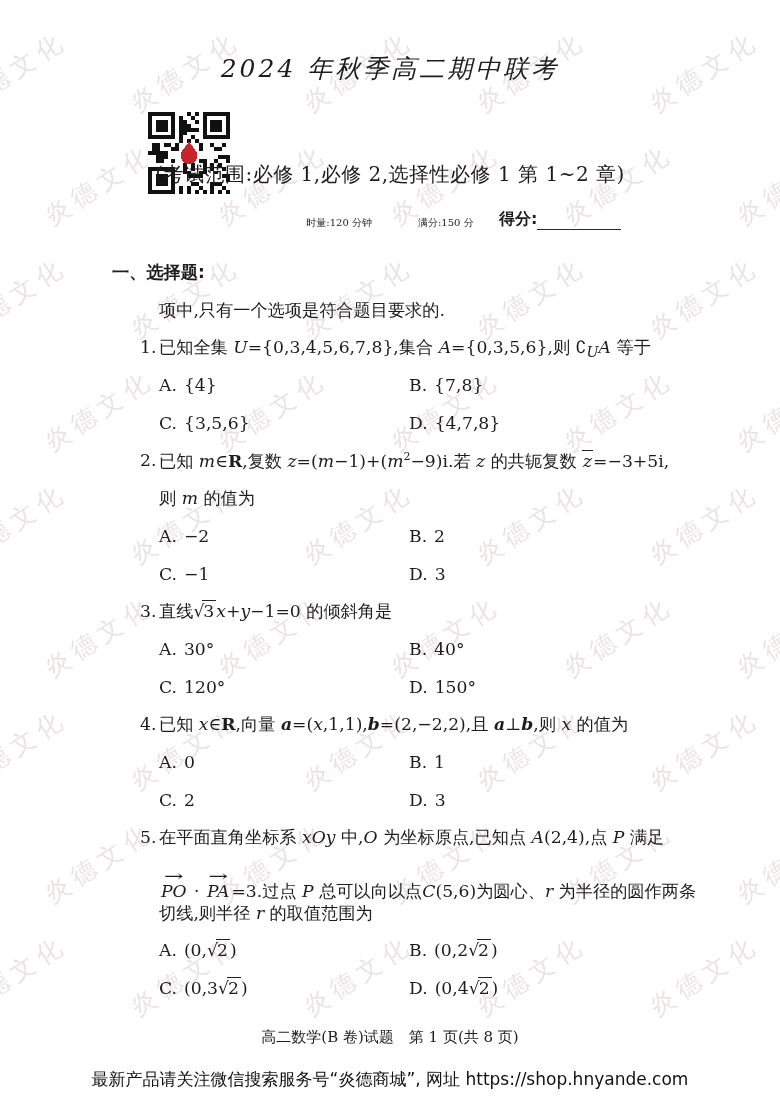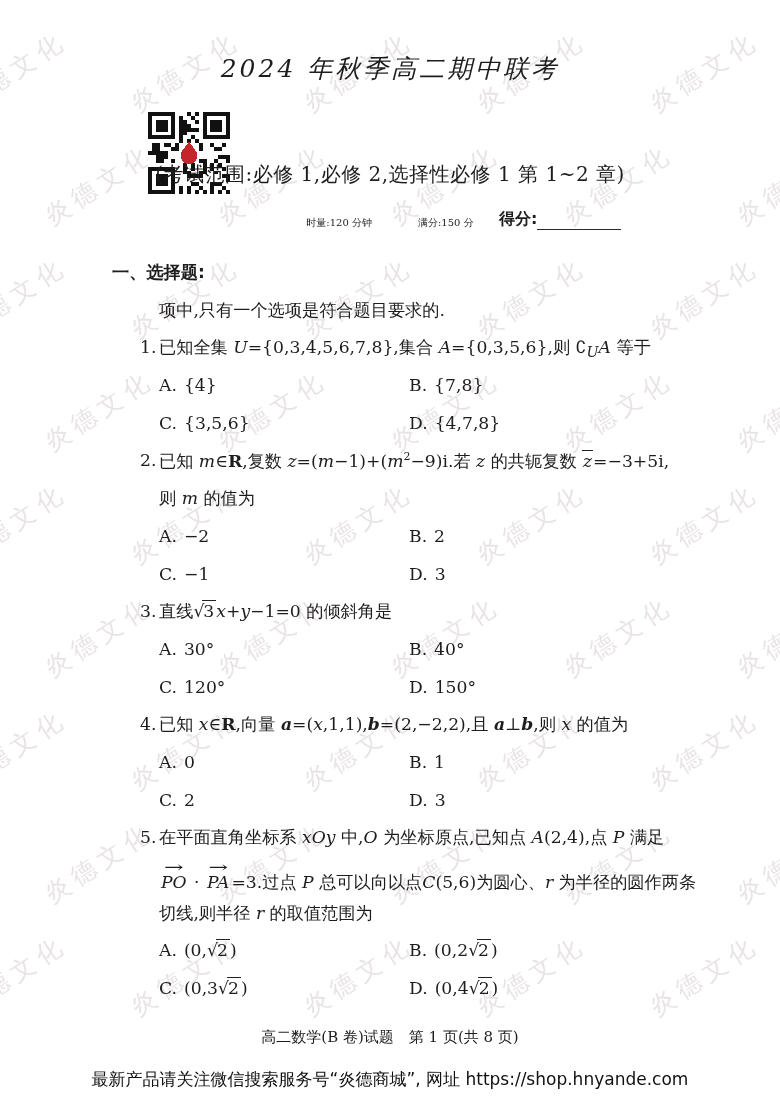--- a/index.html
+++ b/index.html
@@ -63,21 +63,21 @@
   .indent { margin-left:19px; }
   .qnum { display:inline-block; min-width:19px; }
   .opt { display:inline-flex; align-items:center; }
   .opt.first { margin-left:19px; width:250px; }
   .opt-label { margin-right:7px; }
   
   i { font-style:italic; }
   sup { font-size:11px; }
   .obar { display:inline-block; border-top:1.3px solid #222; padding:1px 1px 0 1px; line-height:1.05; }
   .sqrt .rad { border-top:1.3px solid #222; padding:0 2px 0 1px; margin-left:-2px; }
-  .vec { position:relative; display:inline-block; margin:7px 2px; }
+  .vec { position:relative; display:inline-block; margin:16px 2px; }
   .vec-arrow {
     position:absolute; left:0; right:0; top:-14px; text-align:center;
     font-size:15px; transform:scaleX(1.55); font-style:normal;
   }
   
   .footer-info {
     position:absolute; top:1028px; left:0; width:100%; text-align:center;
     font-size:15px;
   }
   .promo {

